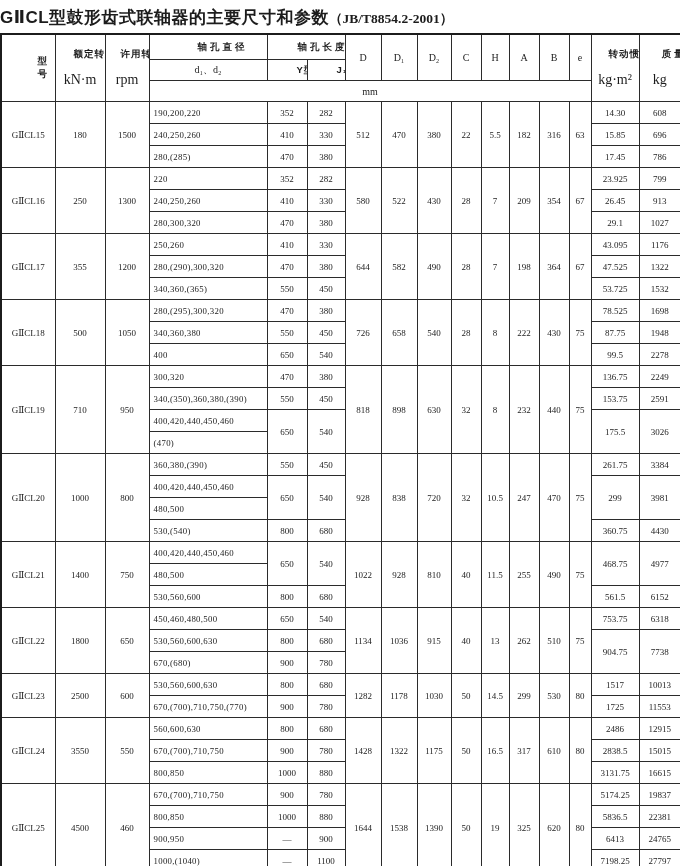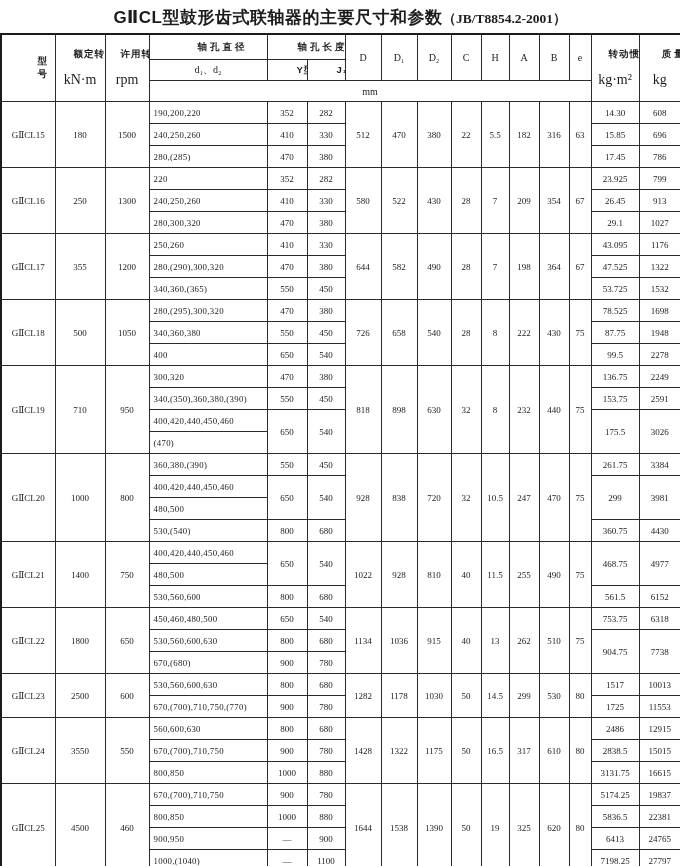--- a/index.html
+++ b/index.html
@@ -1,18 +1,18 @@
 <!DOCTYPE html>
 <html><head>
 <meta charset="utf-8">
 <style>
   html,body{margin:0;padding:0;background:#fff;width:680px;color:#1c1c1c;
     font-family:"Liberation Serif","DejaVu Serif",serif;}
   .page{width:680px;}
-  .title{ text-align:center;padding:6px 0 4px 0;
+  .title{ text-align:left;padding:6px 0 4px 0;
     font-family:"Liberation Sans","DejaVu Sans",sans-serif;
     font-weight:bold;font-size:17px;letter-spacing:0.5px;}
   .title .std{font-family:"Liberation Serif","DejaVu Serif",serif;
     font-size:13.5px;letter-spacing:0;}
   table{border-collapse:collapse;table-layout:fixed;width:676px;margin:0 auto;
     border:2px solid #1c1c1c;}
   th,td{border:1px solid #2b2b2b;text-align:center;vertical-align:middle;
     font-size:9px;height:21px;padding:0 1px;overflow:hidden;white-space:nowrap;
     font-weight:normal;}
   thead th{font-size:10px;}

